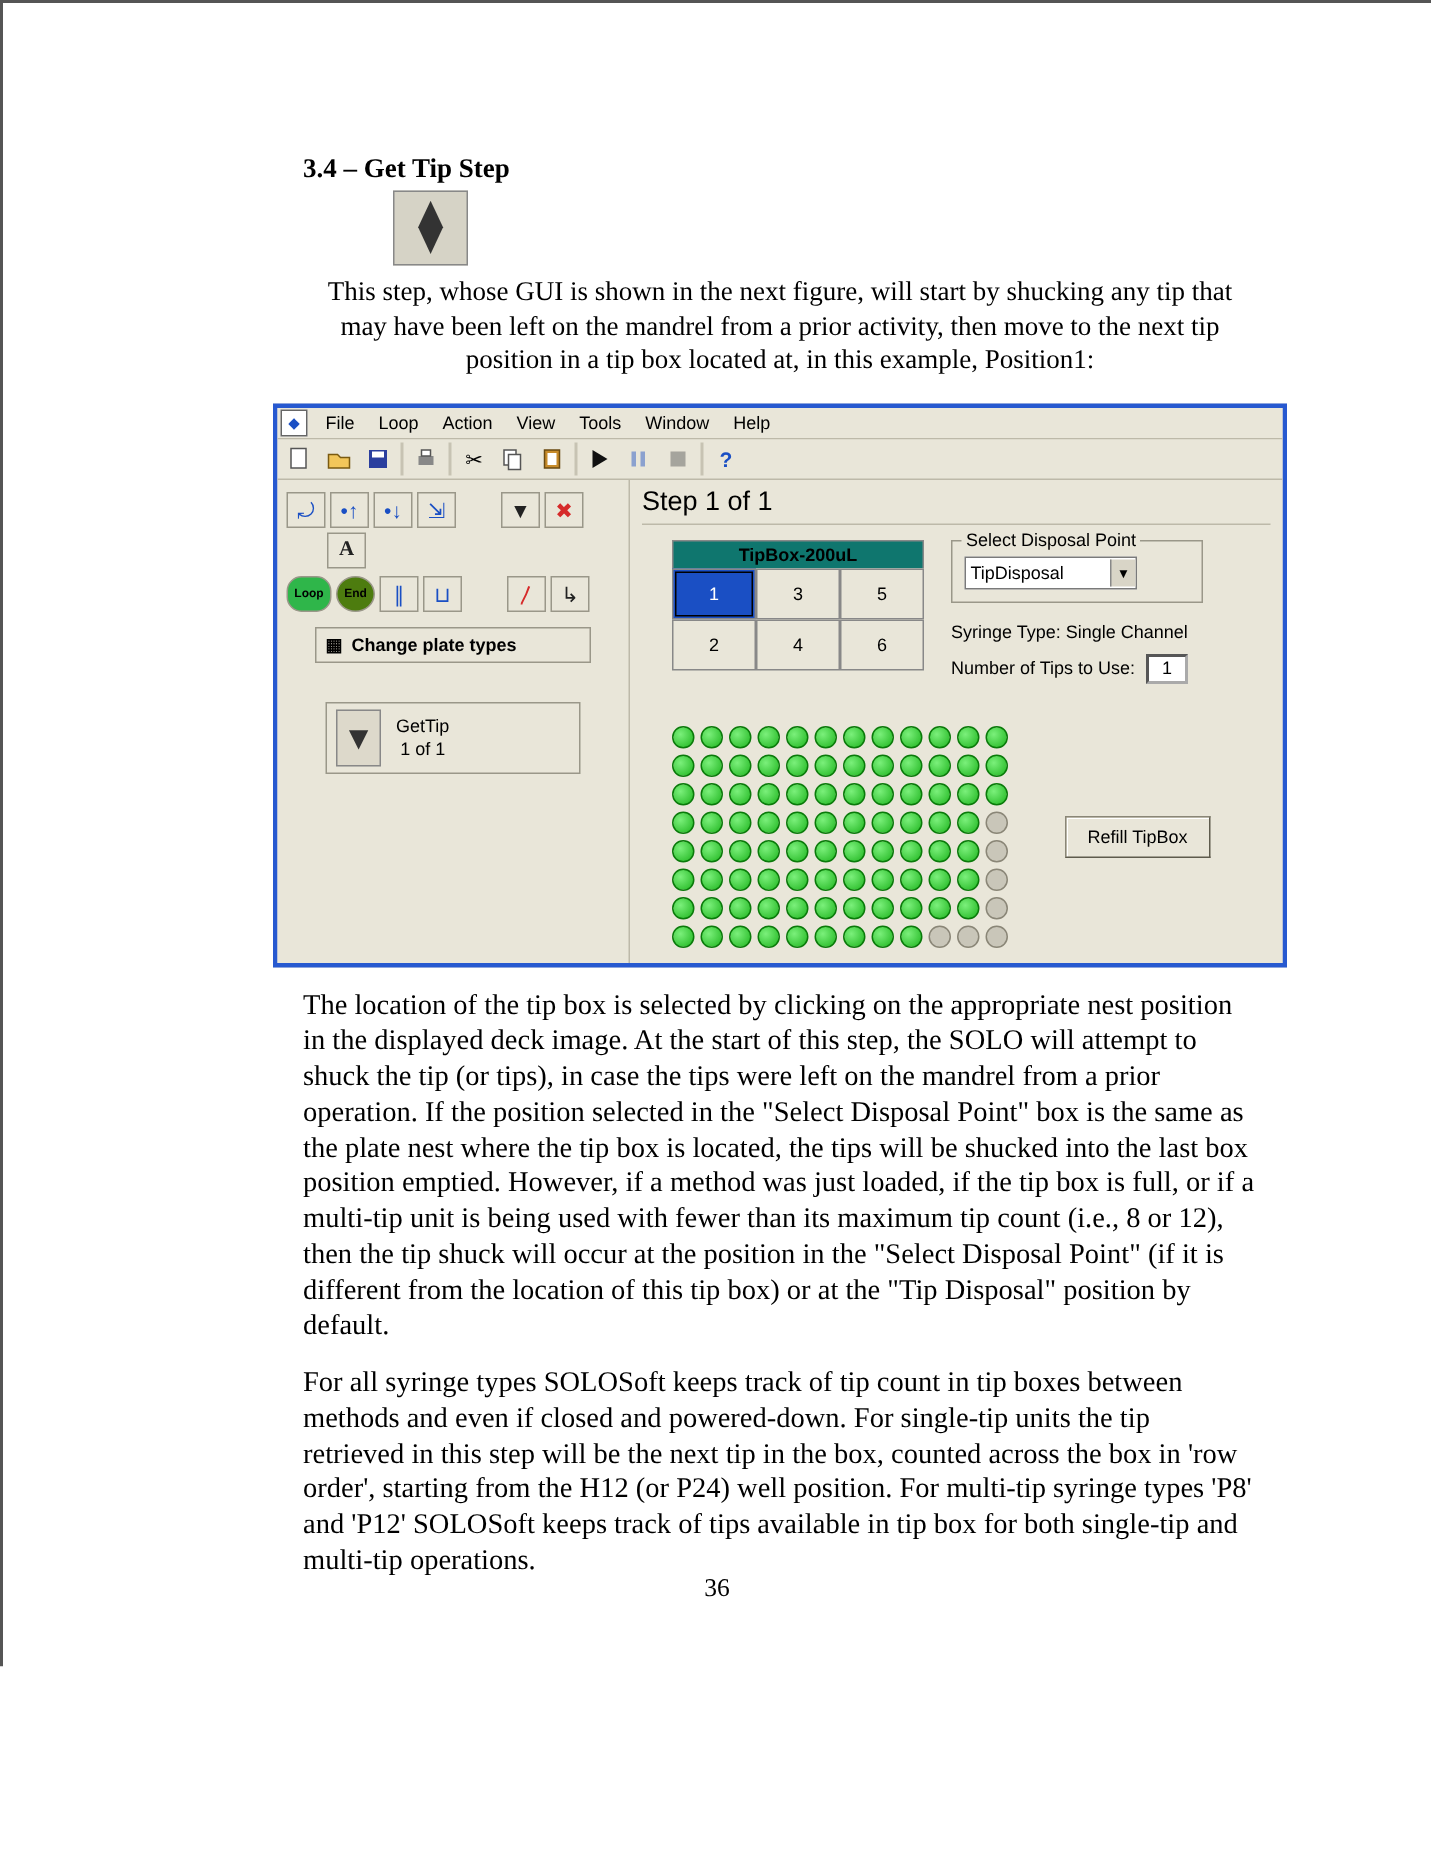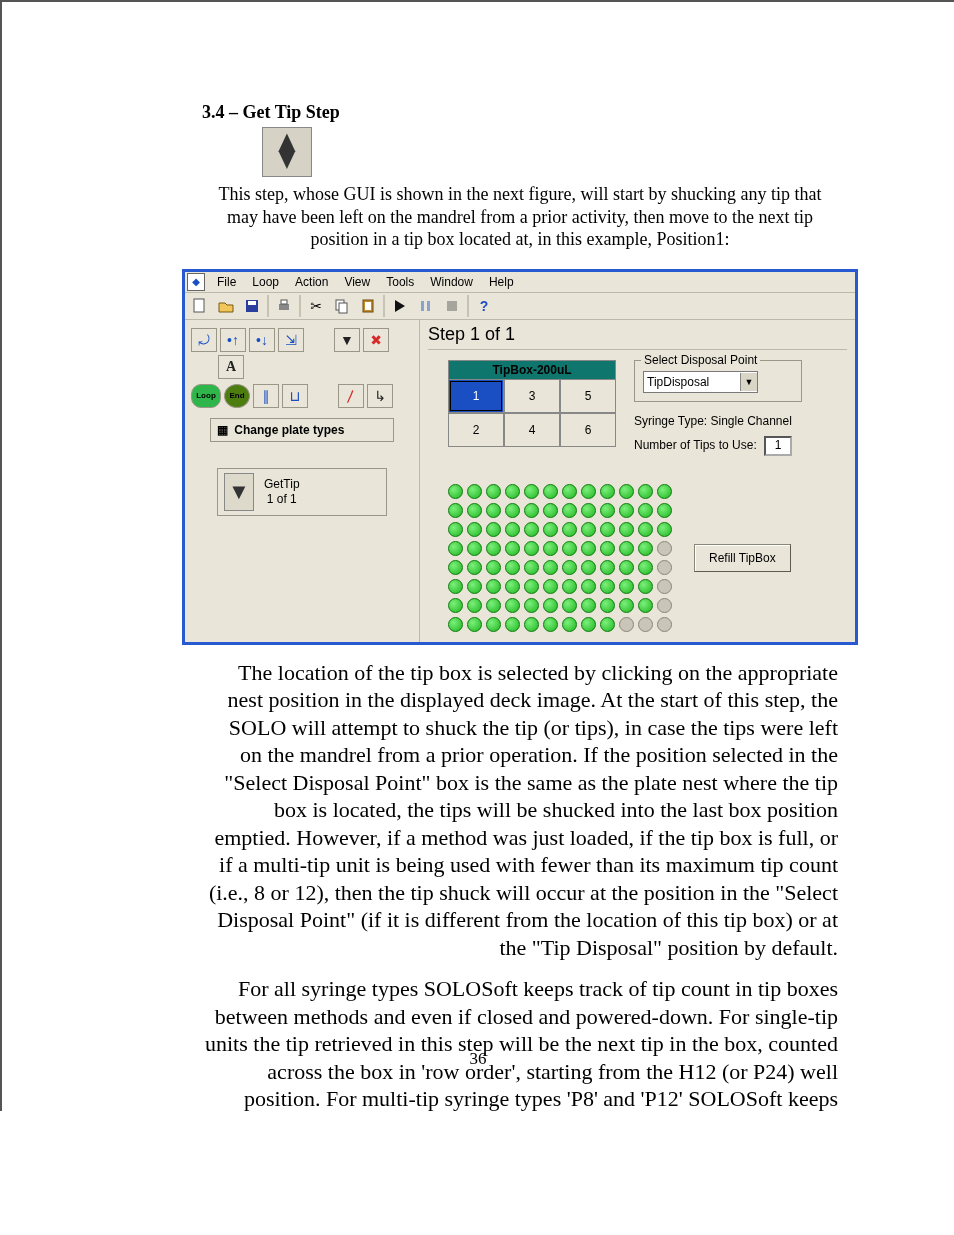--- a/index.html
+++ b/index.html
@@ -20,21 +20,21 @@
   .content { margin-top: 70px; margin-left: 100px; width: 636px; }
   .section-heading { font-weight: bold; font-size: 18px; }
   .tip-icon-large {
     display: inline-block; width: 48px; height: 48px;
     background: #d6d3c6; border: 1px solid #888;
     margin-left: 60px; margin-top: 4px; margin-bottom: 4px;
     text-align: center;
   }
   .tip-icon-large span { display:inline-block; margin-top:1px; font-size:34px; color:#333; }
   .para { font-size: 18px; line-height: 1.25; margin: 2px 0 14px 0; text-align: center; }
-  .para2 { font-size: 22px; line-height: 1.25; margin: 14px 0; text-align: right; }
+  .para2 { font-size: 19px; line-height: 1.25; margin: 14px 0; }
   .pagenum { position:absolute; bottom:42px; left:50%; transform:translateX(-50%); font-size:17px; }
 
   
   .screenshot {
     width: 670px; margin: 18px 0 12px -20px;
     border: 3px solid #2759d0;
     background: #e9e6d9;
     font-family: Tahoma, Arial, sans-serif;
     font-size: 12px;
   }
@@ -109,21 +109,21 @@
   .fieldset .legend { position:absolute; top:-8px; left:6px; background:#e9e6d9; padding:0 3px; }
   .dropdown {
     display:flex; align-items:center; justify-content:space-between;
     border:1px solid #7a7a7a; background:#fff; height:20px; width:110px;
     font-size:12px; padding-left:3px; margin-top:6px;
   }
   .dropdown .arrow { width:16px; height:18px; border-left:1px solid #888; background:#d9d5c7; display:flex; align-items:center; justify-content:center; font-size:9px; }
   .info-line { margin:8px 0; white-space:nowrap; }
   .smallinput { display:inline-block; border:2px inset #aaa; background:#fff; width:24px; height:16px; text-align:center; margin-left:4px; font-size:12px; vertical-align:middle; }
 
-  .row2 { display:flex; align-items:center; gap:22px; margin-top:20px; margin-left:20px; }
+  .row2 { display:flex; align-items:center; gap:38px; margin-top:20px; margin-left:20px; }
   .tipgrid { display:flex; flex-direction:column; gap:4px; }
   .tiprow { display:flex; gap:4px; }
   .tip { width:15px; height:15px; border-radius:50%; box-sizing:border-box; }
   .tip.full { background: radial-gradient(circle at 35% 35%, #7bf07b, #1fb51f); border:1px solid #0a7a0a; }
   .tip.empty { background:#c9c6b9; border:1px solid #8a8677; }
   .winbtn {
     border:1px solid #8a8677; border-right-color:#5e5b4d; border-bottom-color:#5e5b4d;
     background:#e9e6d9; padding:6px 14px; font-family:Arial; font-size:12px;
     box-shadow: inset 1px 1px 0 #fff;
   }

